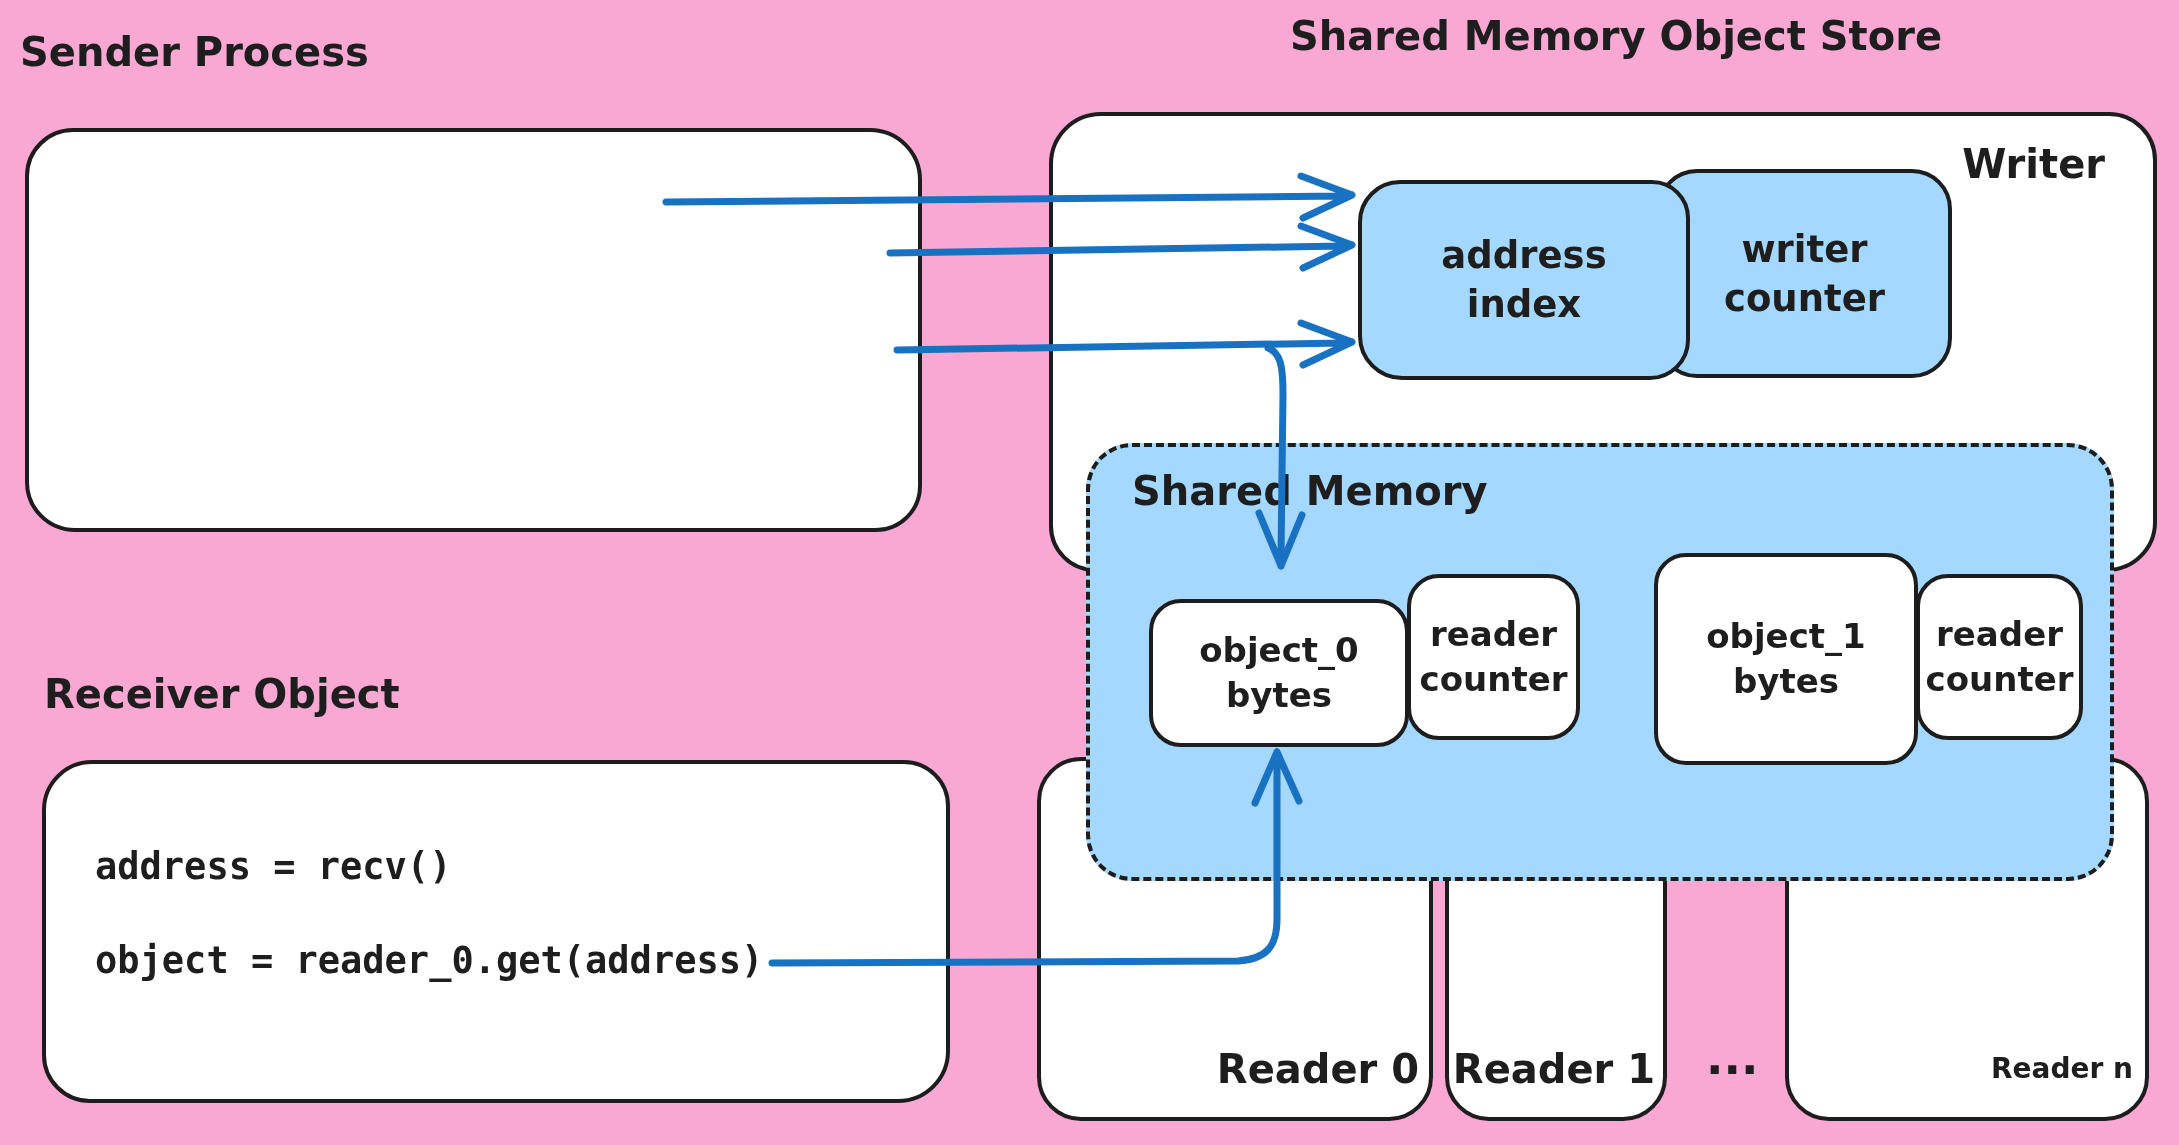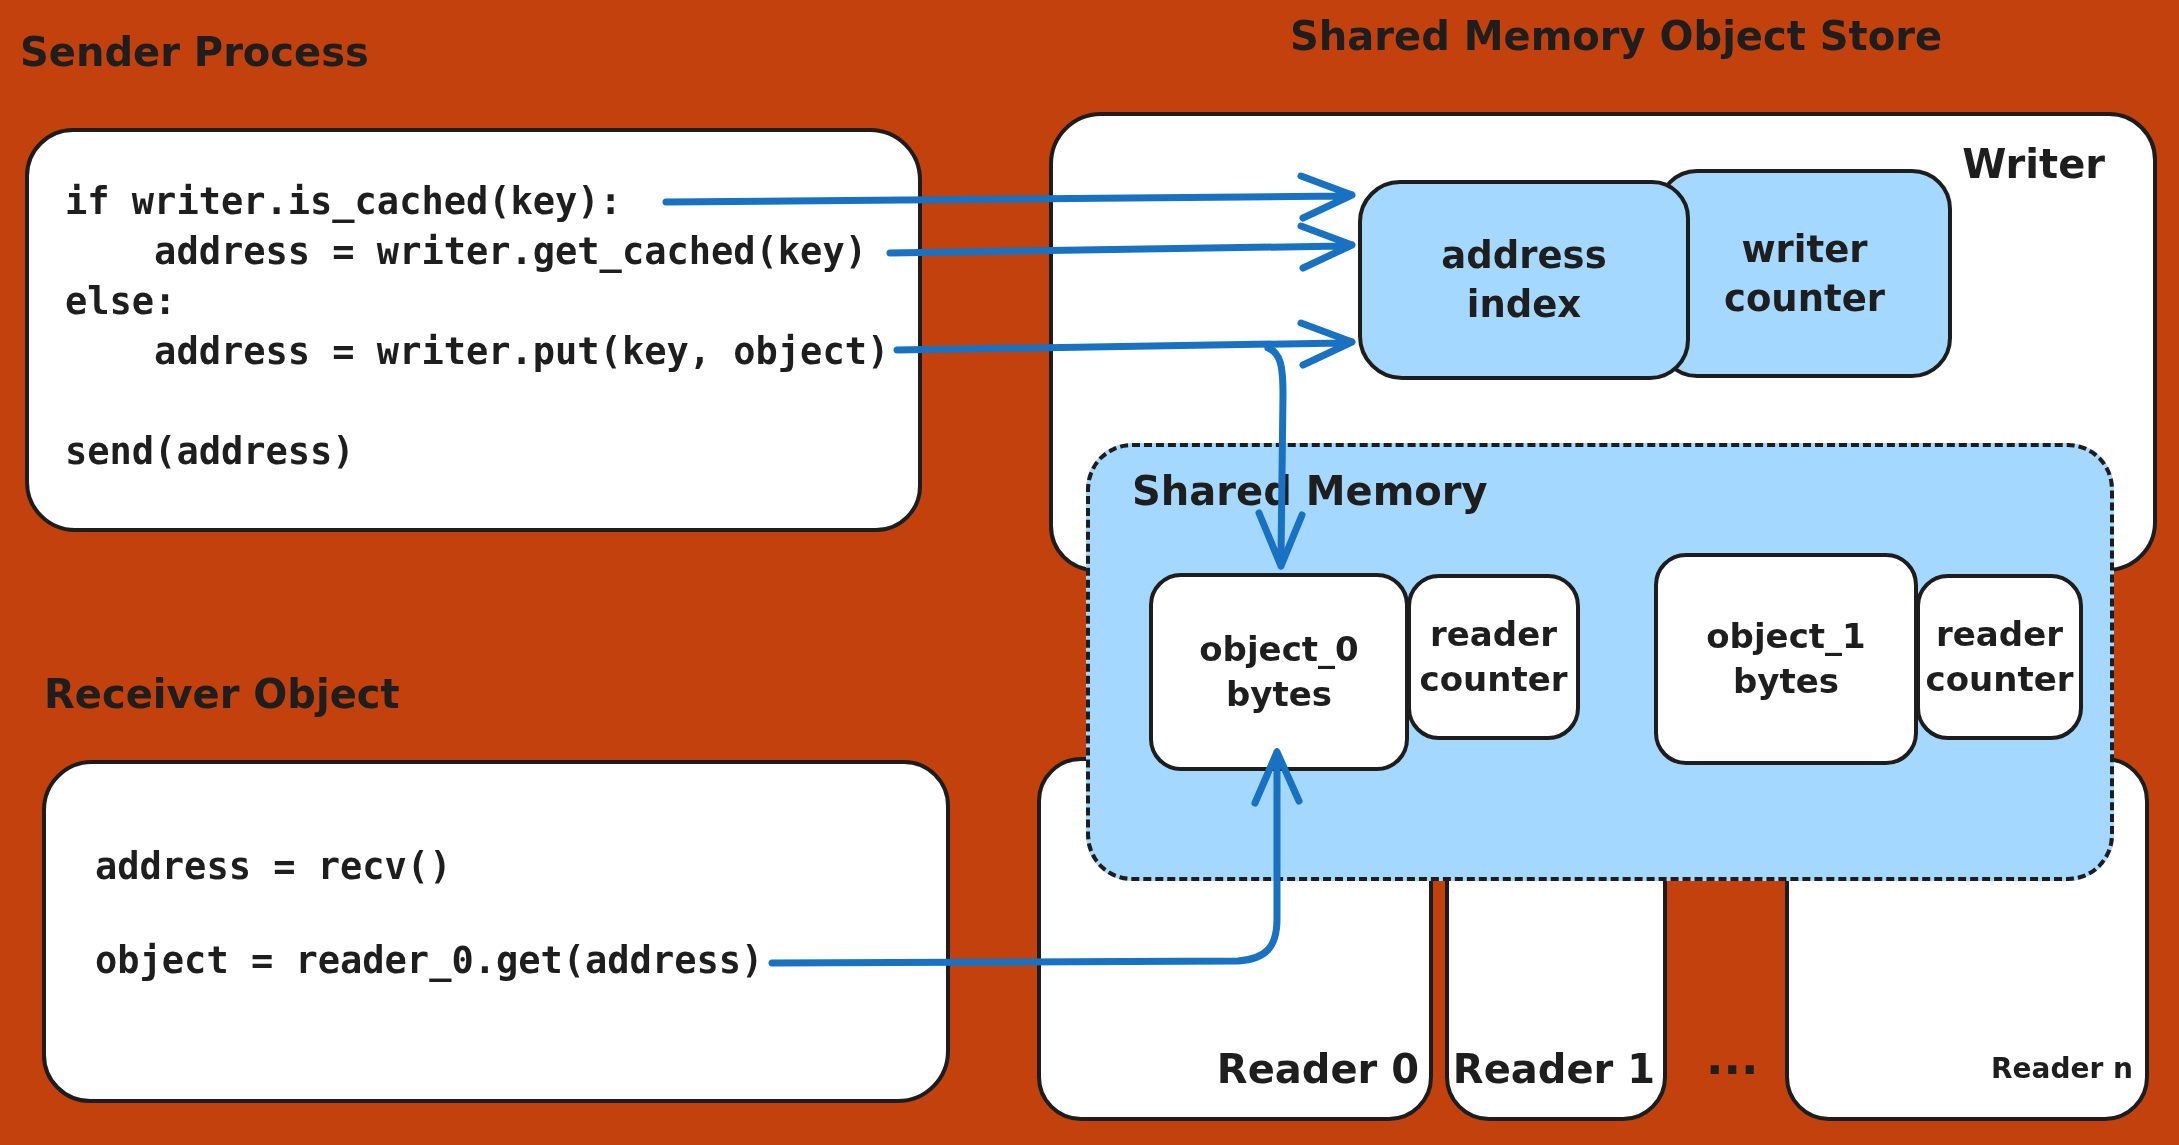--- a/index.html
+++ b/index.html
@@ -1,16 +1,16 @@
 <!DOCTYPE html>
 <html><head>
 <meta charset="utf-8">
 <style>
   html,body{margin:0;padding:0;background:#ffffff;}
-  .canvas{position:relative;width:2179px;height:1145px;background:#c2410c;overflow:hidden;
+  .canvas{position:relative;width:2179px;height:1145px;background:#f9a8d4;overflow:hidden;
           font-family:"DejaVu Sans",sans-serif;color:#1e1e1e;}
   .box{position:absolute;box-sizing:border-box;background:#ffffff;border:4.5px solid #1d1d1d;}
   .blue-fill{background:#a5d8ff;}
   .dashed{border-style:dashed;padding-left:27px;}
   .lbl{position:absolute;font-weight:600;font-size:40px;line-height:44px;white-space:nowrap;color:#1e1e1e;}
   .code{position:absolute;margin:0;font-family:"DejaVu Sans Mono",monospace;font-weight:700;
         font-size:37px;color:#1e1e1e;white-space:pre;}
   .boxlbl{position:absolute;inset:0;display:flex;flex-direction:column;align-items:center;
           justify-content:center;text-align:center;font-weight:600;color:#1e1e1e;}
   .boxlbl span{display:block;}
@@ -22,26 +22,20 @@
 </head>
 <body>
 
 <div class="canvas">
 
   <div class="lbl" style="left:20px;top:30px;">Sender Process</div>
   <div class="lbl" style="left:1290px;top:14px;">Shared Memory Object Store</div>
   <div class="lbl" style="left:44px;top:672px;">Receiver Object</div>
 
   <div class="box" style="left:25px;top:128px;width:897px;height:404px;border-radius:48px 52px 46px 50px;"></div>
-  <pre class="code" style="left:65px;top:177px;line-height:50px;">if writer.is_cached(key):
-    address = writer.get_cached(key)
-else:
-    address = writer.put(key, object)
-
-send(address)</pre>
 
   <div class="box" style="left:42px;top:760px;width:908px;height:343px;border-radius:50px 46px 52px 48px;"></div>
   <pre class="code" style="left:95px;top:843px;line-height:47px;">address = recv()
 
 object = reader_0.get(address)</pre>
 
   <div class="box" style="left:1049px;top:112px;width:1108px;height:460px;border-radius:52px 48px 50px 46px;">
     <div class="lbl" style="right:48px;top:26px;position:absolute;">Writer</div>
   </div>
 
@@ -66,21 +60,21 @@
   </div>
   <div class="lbl ellipsis" style="left:1706px;top:1036px;">...</div>
   <div class="box" style="left:1785px;top:757px;width:364px;height:364px;border-radius:44px;">
     <div class="lbl" style="position:absolute;right:12px;bottom:26px;font-size:28px;">Reader n</div>
   </div>
 
   <div class="box blue-fill dashed" style="left:1086px;top:443px;width:1028px;height:438px;border-radius:46px;">
     <div class="lbl" style="position:absolute;left:42px;top:22px;">Shared Memory</div>
   </div>
 
-  <div class="box small-cell" style="left:1149px;top:573px;width:260px;height:198px;border-radius:32px;">
+  <div class="box small-cell" style="left:1149px;top:599px;width:260px;height:148px;border-radius:32px;">
     <div class="boxlbl">
       <span>object_0</span>
       <span>bytes</span>
     </div>
   </div>
   <div class="box small-cell" style="left:1407px;top:574px;width:173px;height:166px;border-radius:32px;">
     <div class="boxlbl">
       <span>reader</span>
       <span>counter</span>
     </div>

